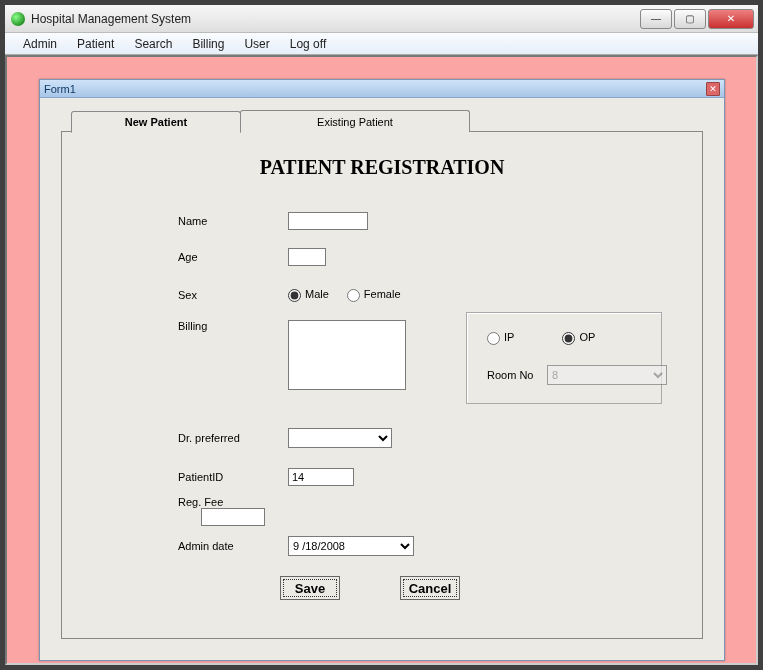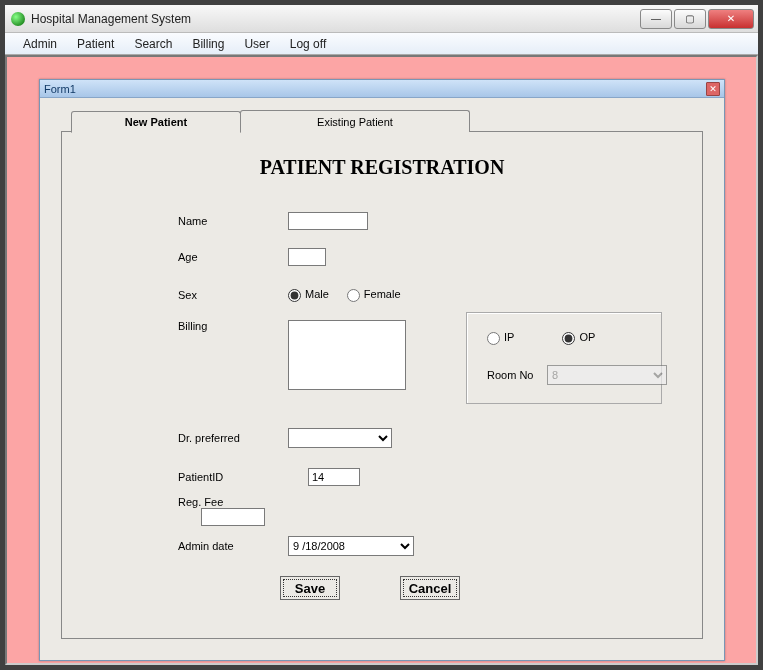--- a/index.html
+++ b/index.html
@@ -224,21 +224,21 @@
               </div>
             </div>
 
             <div class="form-row" style="left:116px; top:296px;">
               <span class="label" style="width:110px">Dr. preferred</span>
               <select class="combo" style="width:104px"><option></option></select>
             </div>
 
             <div class="form-row" style="left:116px; top:336px;">
               <span class="label" style="width:110px">PatientID</span>
-              <input class="txt" style="width: 52px; margin-left: 20px;" value="14">
+              <input class="txt" style="width: 66px;" value="14">
             </div>
 
             <div class="form-row" style="left:116px; top:364px;flex-direction:column;">
               <span class="label" style="width:110px">Reg. Fee</span>
               <input class="txt" style="width: 64px;" value="">
             </div>
 
             <div class="form-row" style="left:116px; top:404px;">
               <span class="label" style="width:110px">Admin date</span>
               <select class="combo" style="width:126px">

